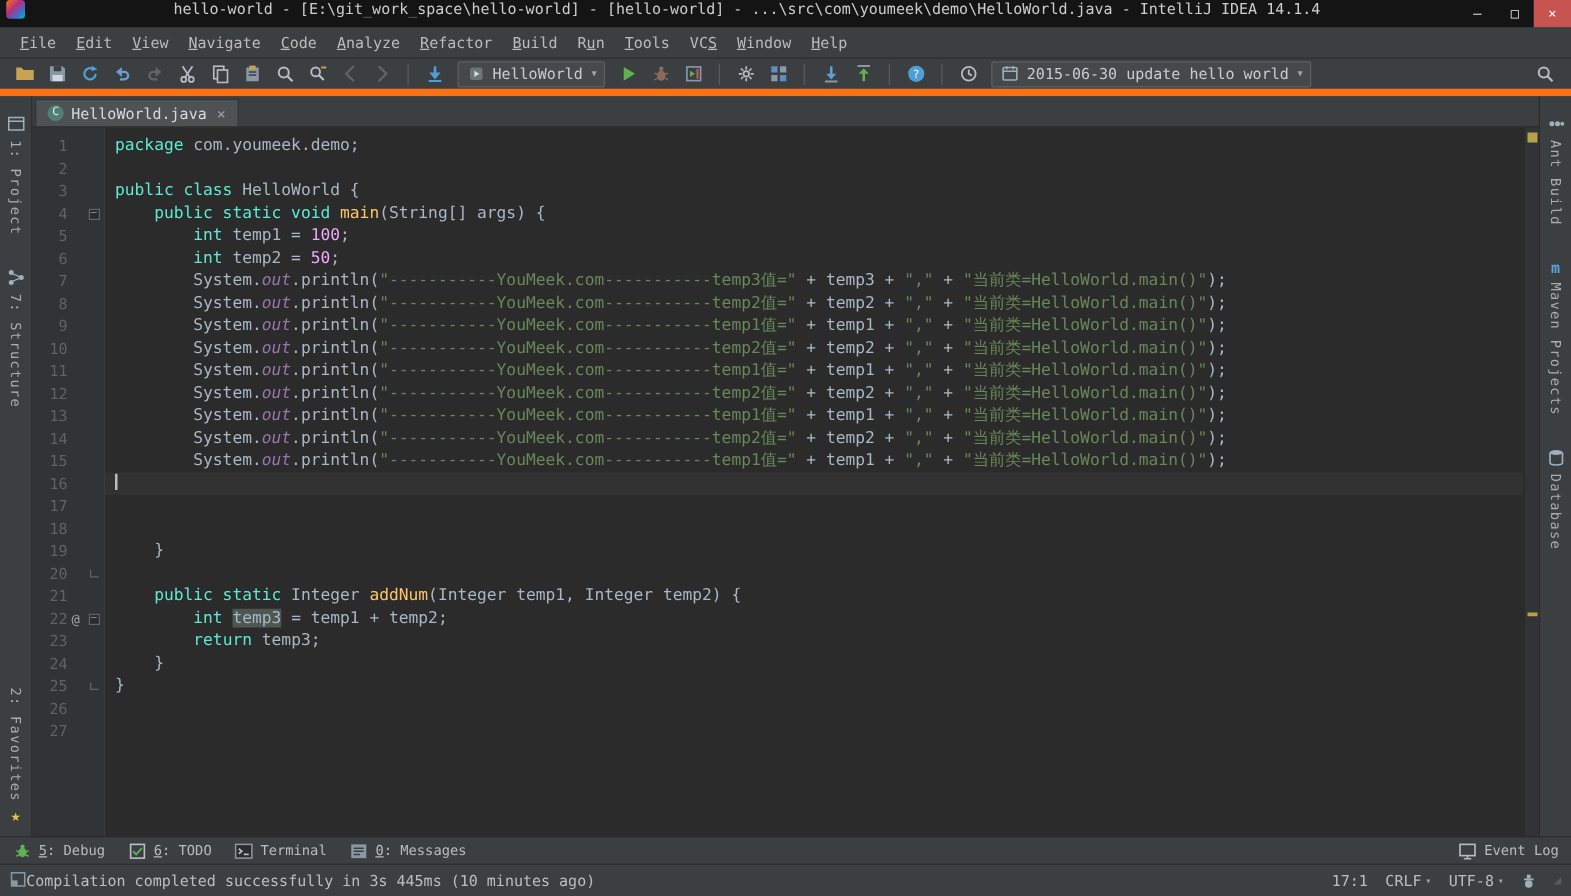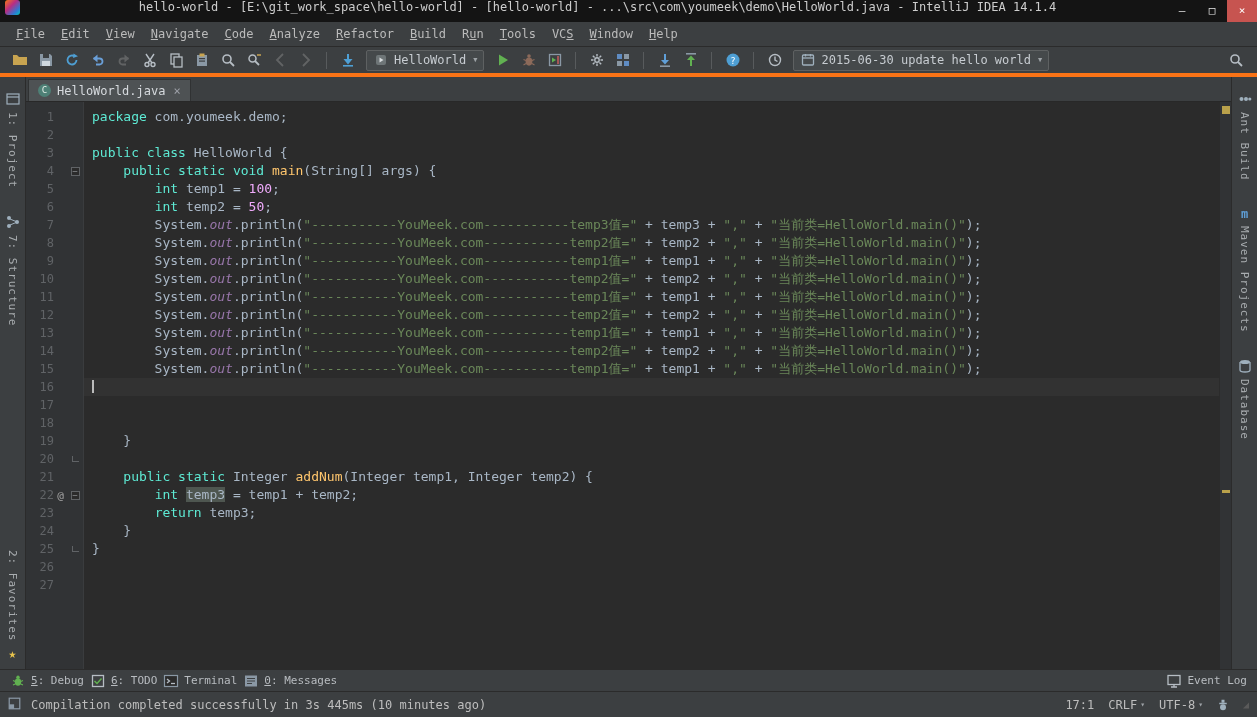--- a/index.html
+++ b/index.html
@@ -15,21 +15,21 @@
   .win-controls{display:flex;height:22px;flex:0 0 auto;}
   .wc{width:30px;text-align:center;line-height:22px;color:#e6e6e6;font-size:11px;}
   .wc-close{background:#c75450;color:#fff;}
 
   
   .menubar{height:25px;flex:0 0 auto;background:#3c3f41;display:flex;align-items:center;padding-left:8px;border-bottom:1px solid #2b2b2b;}
   .menu-item{padding:2px 8px;color:#bbbbbb;cursor:default;}
   .menu-item u{text-decoration:underline;}
 
   
-  .toolbar{height:30px;flex:0 0 auto;background:#3c3f41;display:flex;align-items:center;padding:0 10px 0 8px;gap:3px;border-bottom:4px solid #f97316;}
+  .toolbar{height:30px;flex:0 0 auto;background:#3c3f41;display:flex;align-items:center;padding:0 10px 0 8px;gap:3px;border-bottom:6px solid #f97316;}
   .tb-icon{width:23px;height:23px;display:flex;align-items:center;justify-content:center;border-radius:3px;}
   .tb-icon.dim{opacity:.4;}
   .tb-sep{width:1px;height:17px;background:#585b5d;margin:0 6px;display:inline-block;}
   .tb-spacer{flex:1;}
   .combo{height:21px;border:1px solid #5e6162;border-radius:2px;background:#45494b;display:flex;align-items:center;gap:5px;padding:0 6px;margin:0 4px;color:#c7ccd1;white-space:nowrap;}
   .combo-arrow{font-size:7px;color:#9da2a6;padding-left:2px;}
   .icn{display:inline-flex;align-items:center;justify-content:center;}
 
   
   .main{flex:1;display:flex;min-height:0;}
@@ -74,21 +74,21 @@
   .es-indicator{width:8px;height:8px;background:#b9a14b;margin:4px auto 0 auto;}
   .es-mark{position:absolute;top:388px;left:2px;width:8px;height:3px;background:#b9a14b;}
 
   
   .bottombar{height:22px;flex:0 0 auto;background:#3c3f41;border-top:1px solid #2b2b2b;display:flex;align-items:center;gap:18px;padding:0 10px;font-size:11px;color:#b8bcc0;}
   .bb-item{display:flex;align-items:center;gap:5px;cursor:default;}
   .bb-item u{text-decoration:underline;}
   .bb-spacer{flex:1;}
 
   
-  .statusbar{height:26px;flex:0 0 auto;background:#3c3f41;border-top:1px solid #2b2b2b;display:flex;align-items:center;gap:10px;padding:0 8px;font-size:12px;color:#bdbdbd;}
+  .statusbar{height:26px;flex:0 0 auto;background:#3c3f41;border-top:1px solid #2b2b2b;display:flex;align-items:center;padding:0 8px;font-size:12px;color:#bdbdbd;}
   .sb-right{margin-left:auto;display:flex;align-items:center;gap:14px;text-align:center;}
   .sb-item{display:flex;align-items:center;gap:3px;white-space:nowrap;}
   .mini-arrow{font-size:8px;color:#9da2a6;}
   .grip{color:#5a5a5a;font-size:10px;}
 </style>
 </head>
 <body>
 
 <div class="window">
 
@@ -544,21 +544,21 @@
               </svg>
             </span>
             <span class="vlabel">Database</span>
           </div>
         </div>
     </div>
 
   </div>
 
   <div class="bottombar">
-    <span class="bb-left" style="display:flex;gap:6px;align-items:flex-end;">
+    <span class="bb-left" style="display:flex;gap:18px;align-items:flex-end;">
         <span class="bb-item">
           <span class="icn">
             <svg width="16" height="16" viewBox="0 0 16 16">
               <ellipse cx="8" cy="9" rx="3.2" ry="3.8" fill="#61b151"></ellipse>
               <circle cx="8" cy="4.2" r="1.7" fill="#61b151"></circle>
               <path d="M3 7.5l2.3 1M3 12l2.3-1M13 7.5l-2.3 1M13 12l-2.3-1" stroke="#61b151" stroke-width="1.1"></path>
             </svg>
           </span>
           <span><u>5</u>: Debug</span>
         </span>

